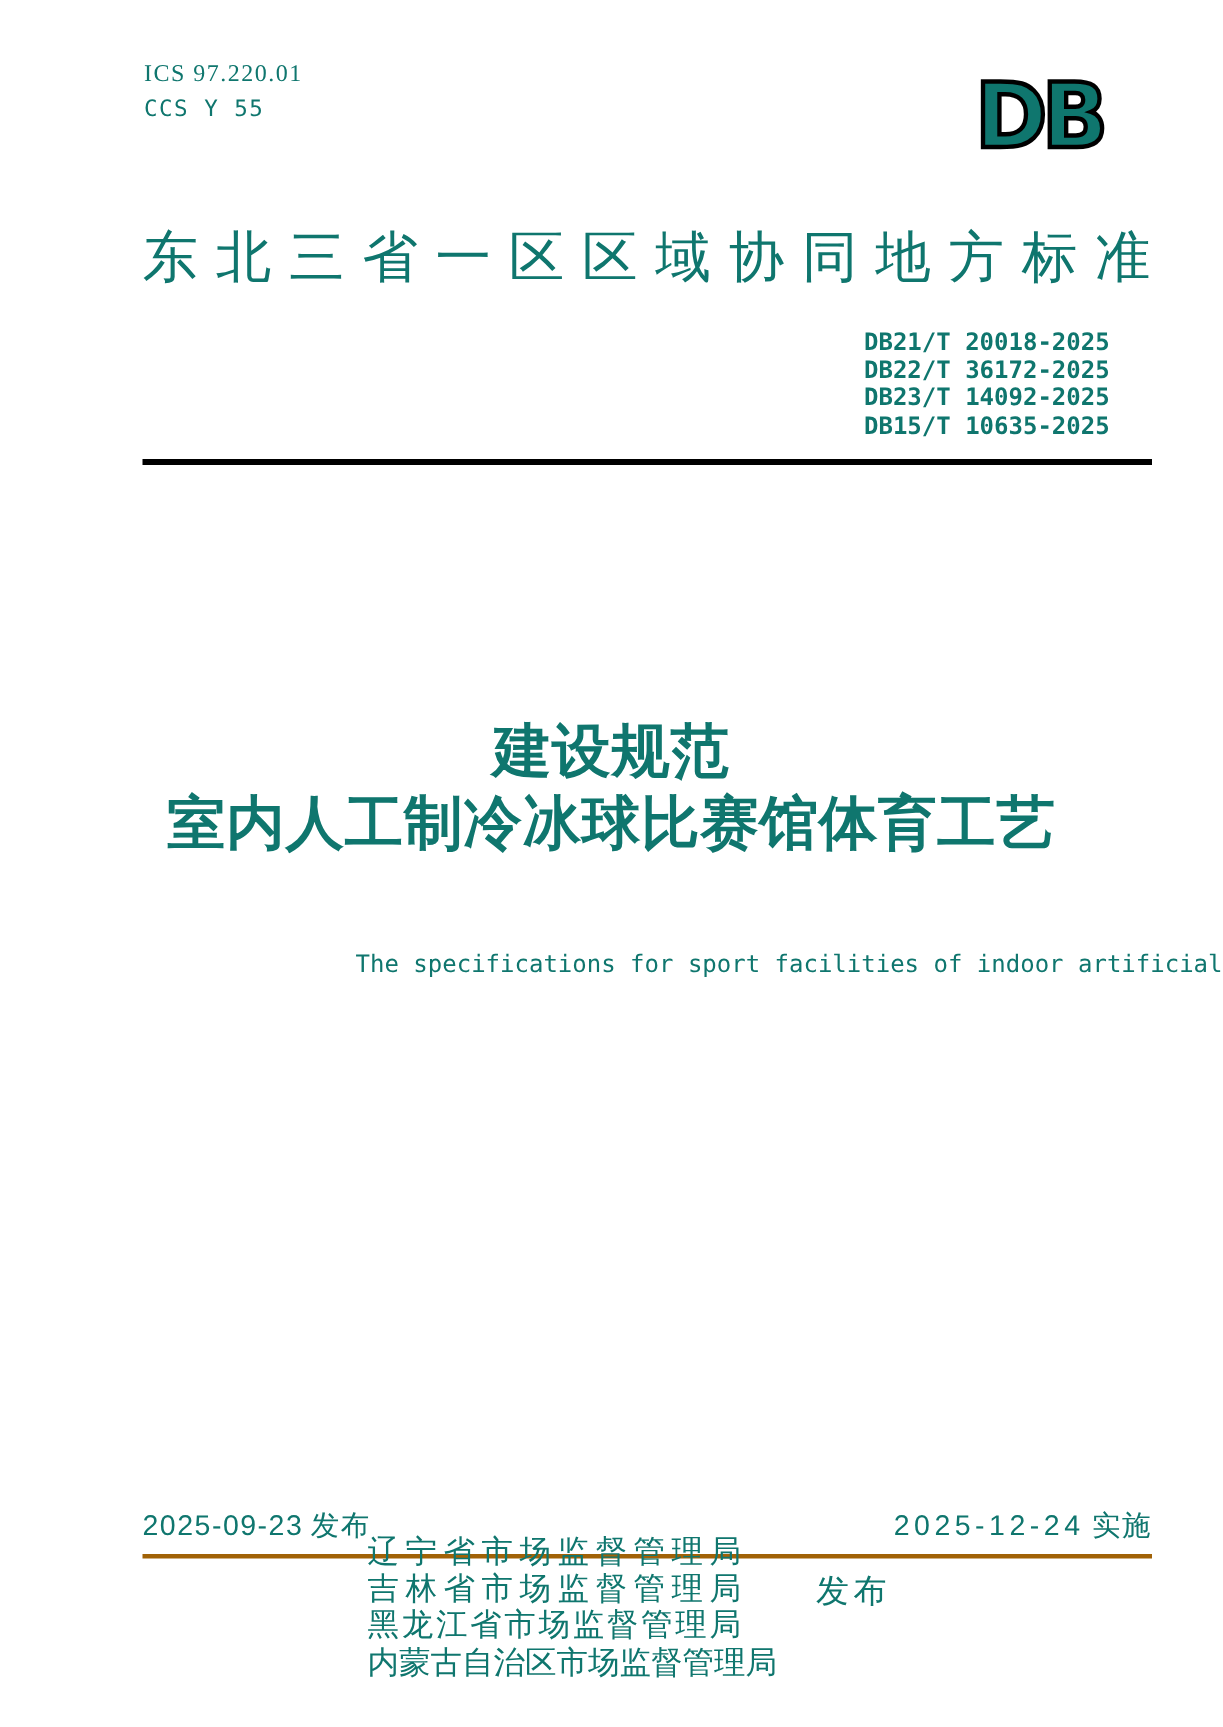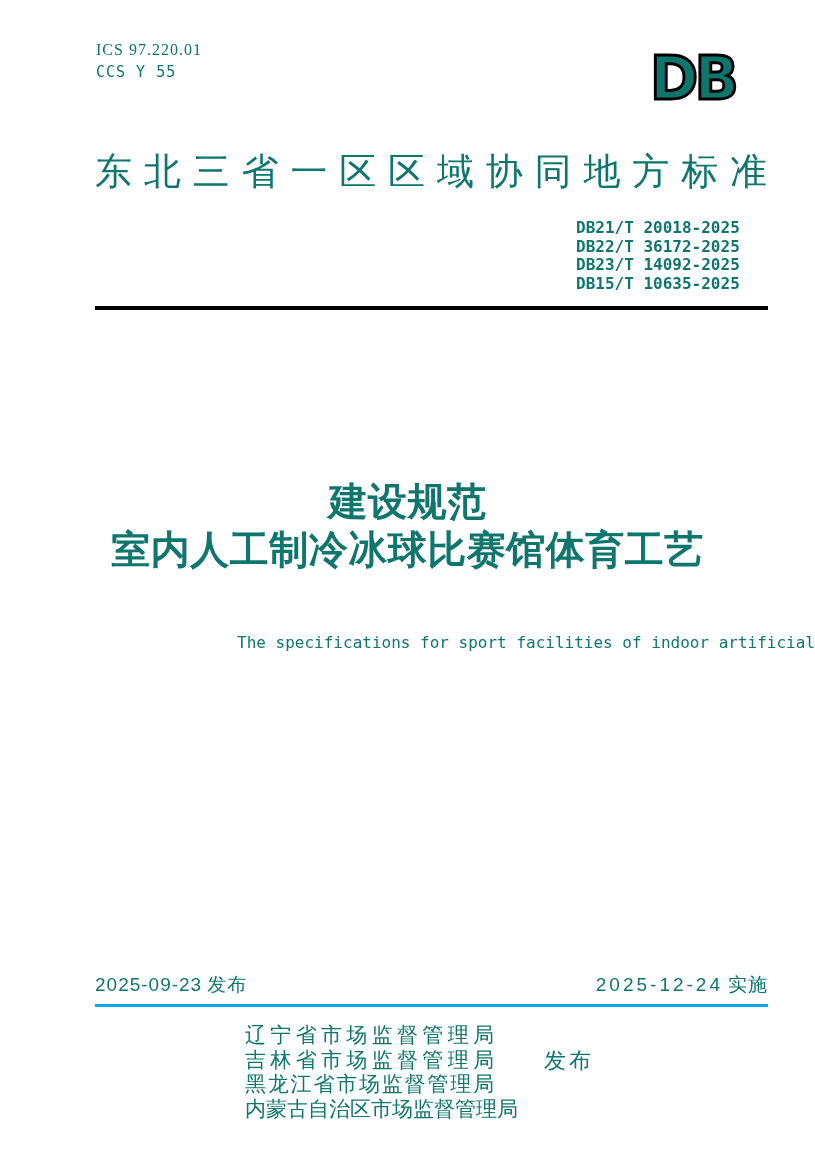--- a/index.html
+++ b/index.html
@@ -109,26 +109,26 @@
   .dates-row {
     position: absolute;
     left: 95px;
     top: 972px;
     width: 673px;
     display: flex;
     justify-content: space-between;
     align-items: baseline;
     font-size: 19px;
     font-weight: 500;
-    border-bottom: 3px solid #0ea5e9;
+    border-bottom: 3px solid #a16207;
     padding-bottom: 6px;
     white-space: nowrap;
   }
   .date-publish { letter-spacing: 1px; }
-  .date-implement { letter-spacing: 3px; }
+  .date-implement { letter-spacing: 3px; margin-top: 32px; }
   .date-suffix { margin-left: 5px; letter-spacing: 1px; }
   
   .issuers {
     position: absolute;
     left: 245px;
     top: 1023px;
     width: 249px;
     font-size: 21px;
     font-weight: 500;
   }

